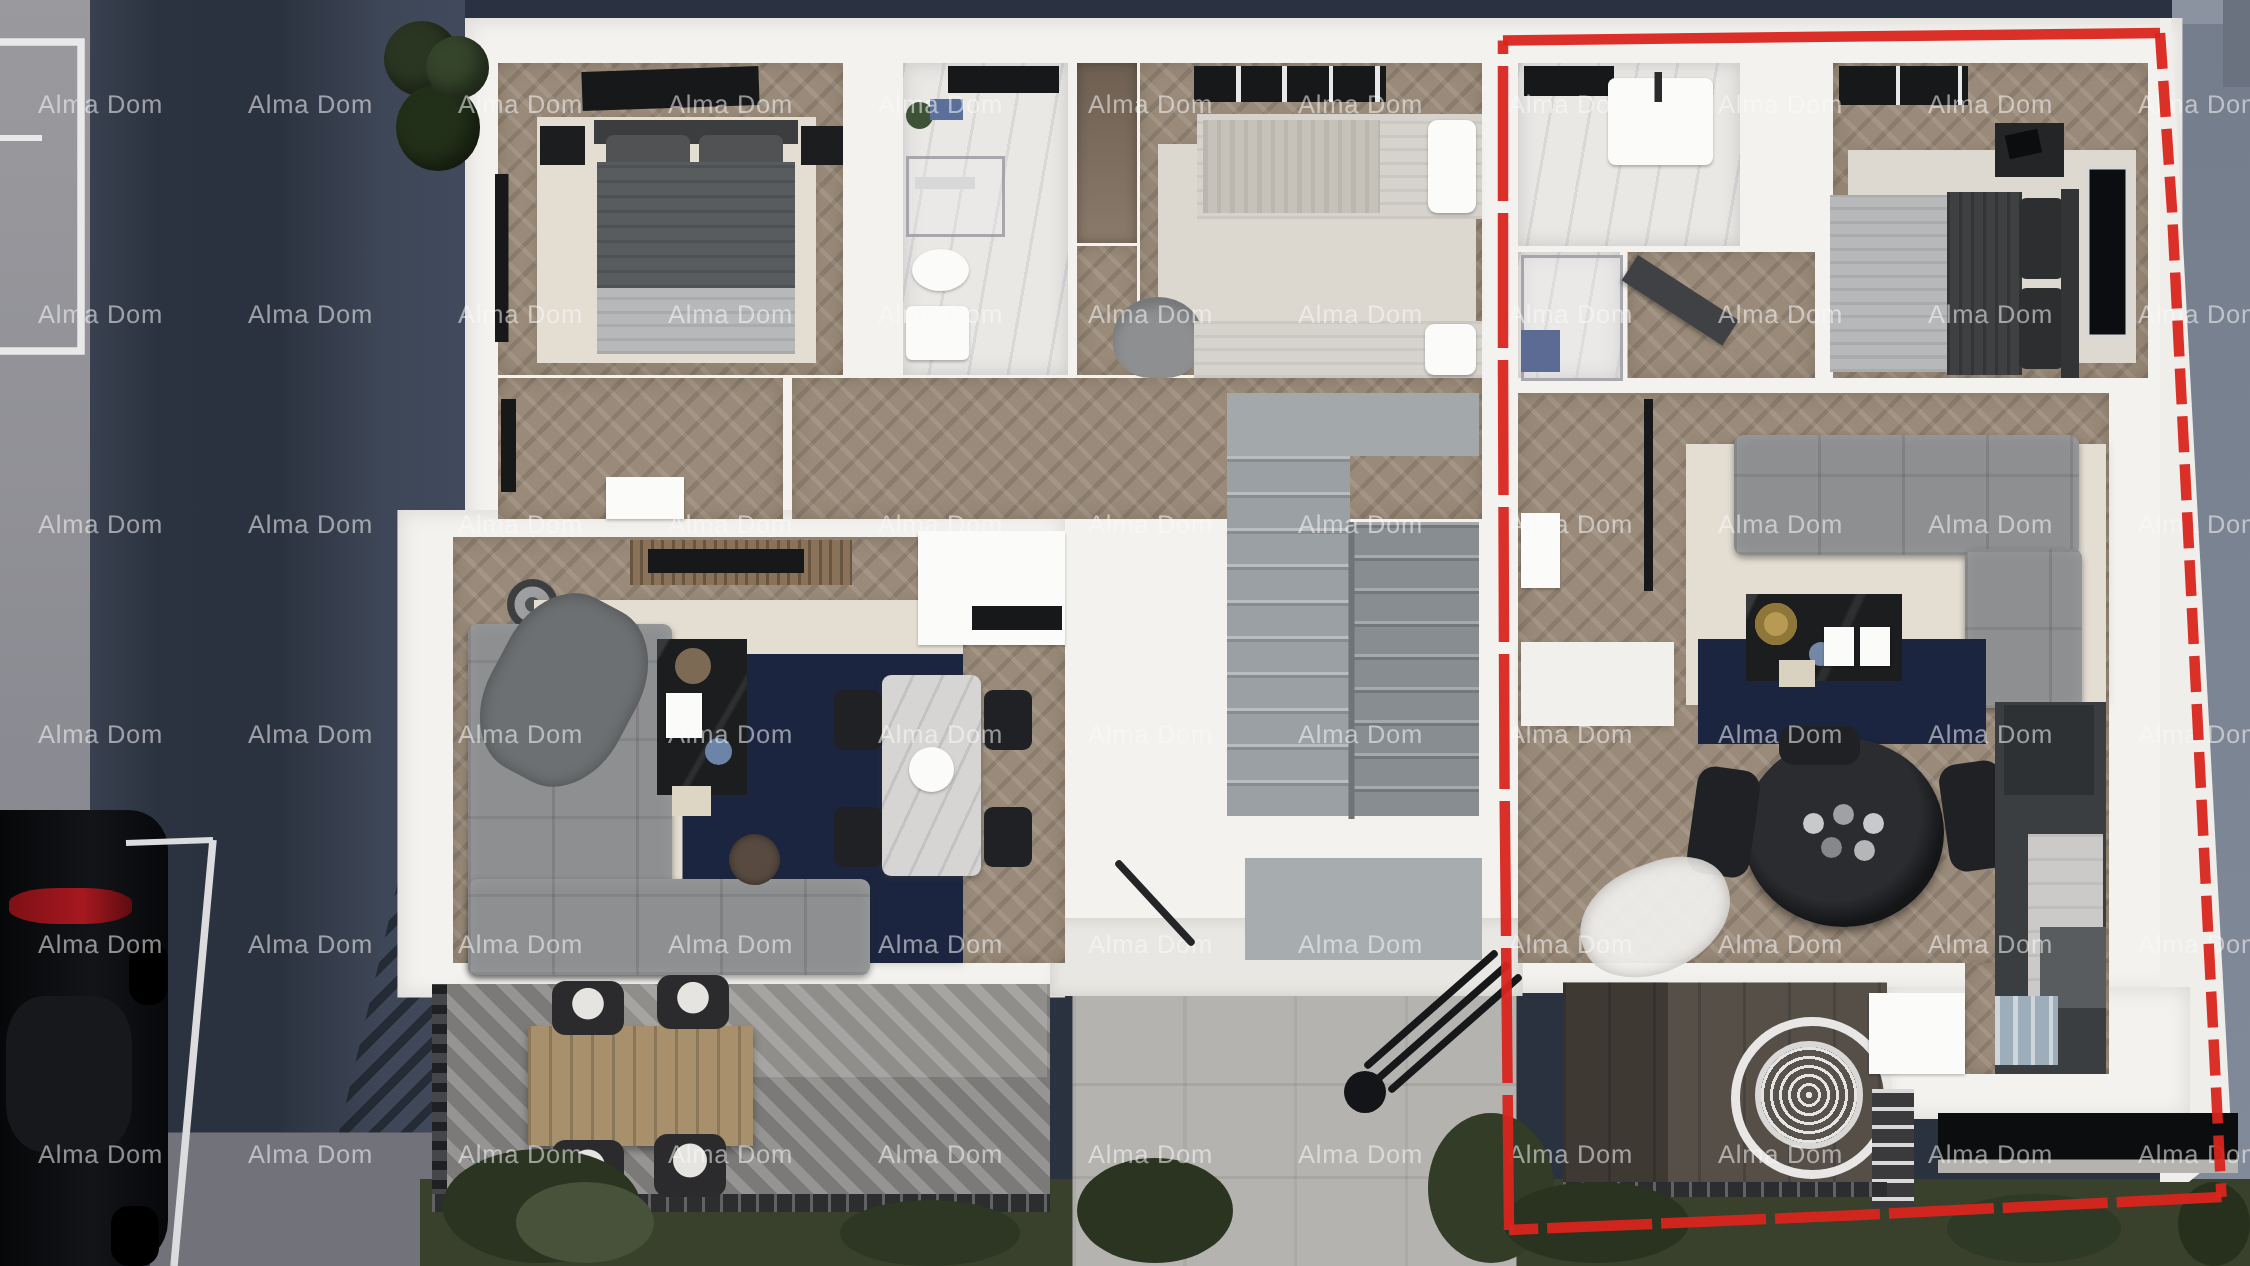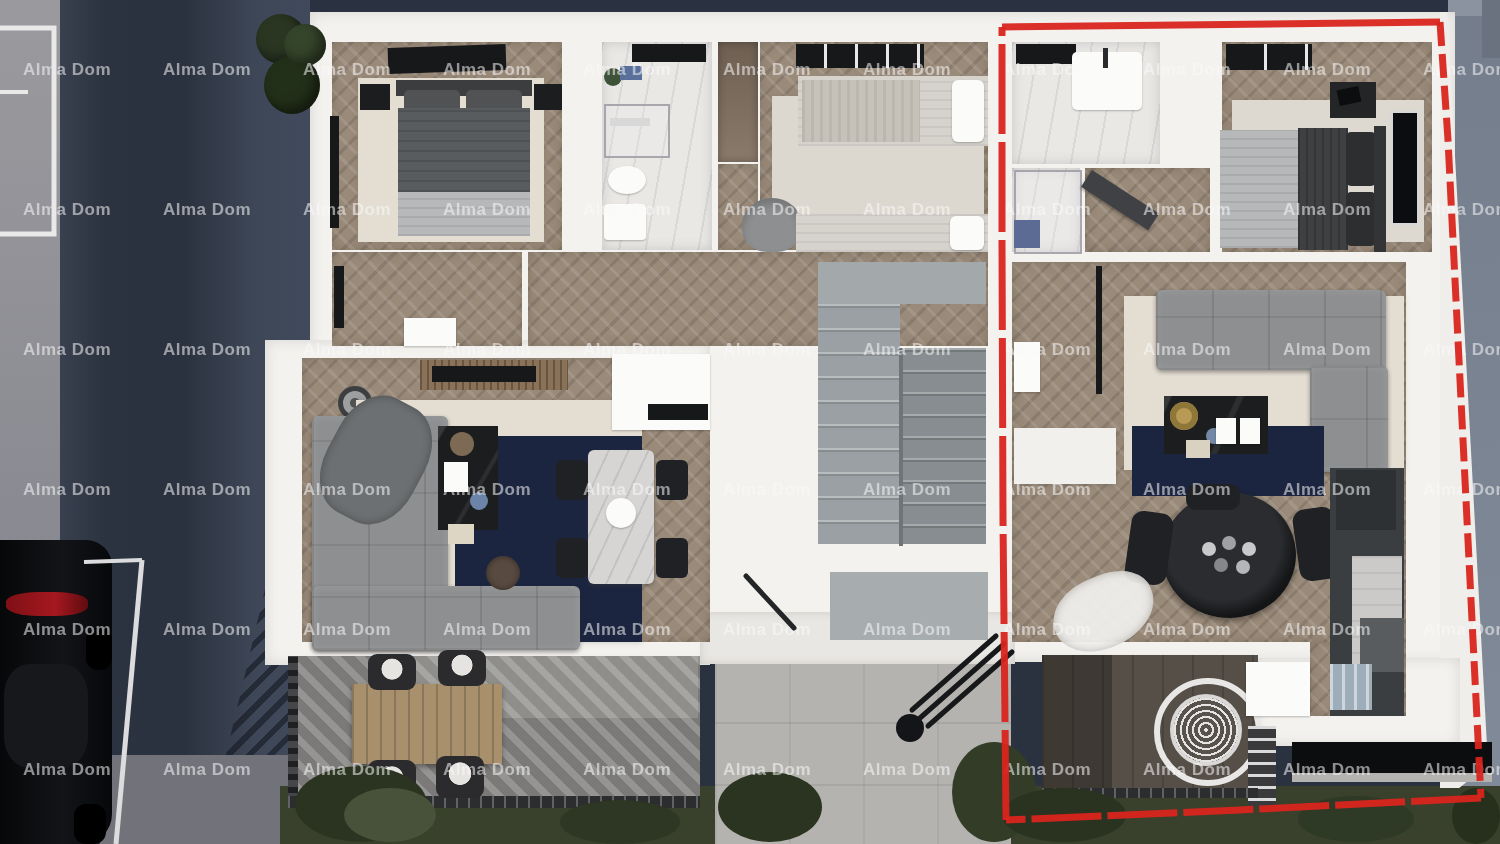--- a/index.html
+++ b/index.html
@@ -43,21 +43,21 @@
   .glass{border:2px solid rgba(150,150,158,0.8);background:rgba(235,235,238,0.25);}
   .chair-b{background:#202124;border-radius:6px;}
   .chair-t{background:radial-gradient(circle at 50% 42%,#e6e4e0 0 32%,#2b2b2d 34%);border-radius:9px;}
   .circ{border-radius:50%;}
   .railV{background-color:#44464a;background-image:repeating-linear-gradient(0deg,#1f2022 0 6px,transparent 6px 13px);}
   .railH{background-color:#2c2d2f;background-image:repeating-linear-gradient(90deg,rgba(255,255,255,0.25) 0 2px,transparent 2px 12px);}
   .bush{border-radius:50%;}
   .tree{border-radius:50%;box-shadow:inset -6px -6px 12px rgba(0,0,0,0.45);}
   .wm{position:absolute;transform:translate(-50%,-50%);font-size:17px;letter-spacing:.5px;white-space:nowrap;pointer-events:none;}
   .overlay{position:absolute;left:0;top:0;z-index:40;}
-  .wm-layer{position:absolute;left:0;top:0;width:100%;height:100%;z-index:30;pointer-events:none;font-weight:bold;}
+  .wm-layer{position:absolute;left:0;top:0;width:100%;height:100%;z-index:30;pointer-events:none;}
   .hl{stroke:var(--highlight);fill:none;stroke-width:7;stroke-linejoin:round;opacity:.95;}
 </style>
 </head>
 <body>
 
 <div class="scene">
 
   <div class="abs road" style="left:0;top:0;width:310px;height:844px;"></div>
   <div class="abs sidewalk" style="left:0;top:0;width:60px;height:844px;"></div>
   <div class="abs topstrip" style="left:310px;top:0;width:1190px;height:14px;"></div>

